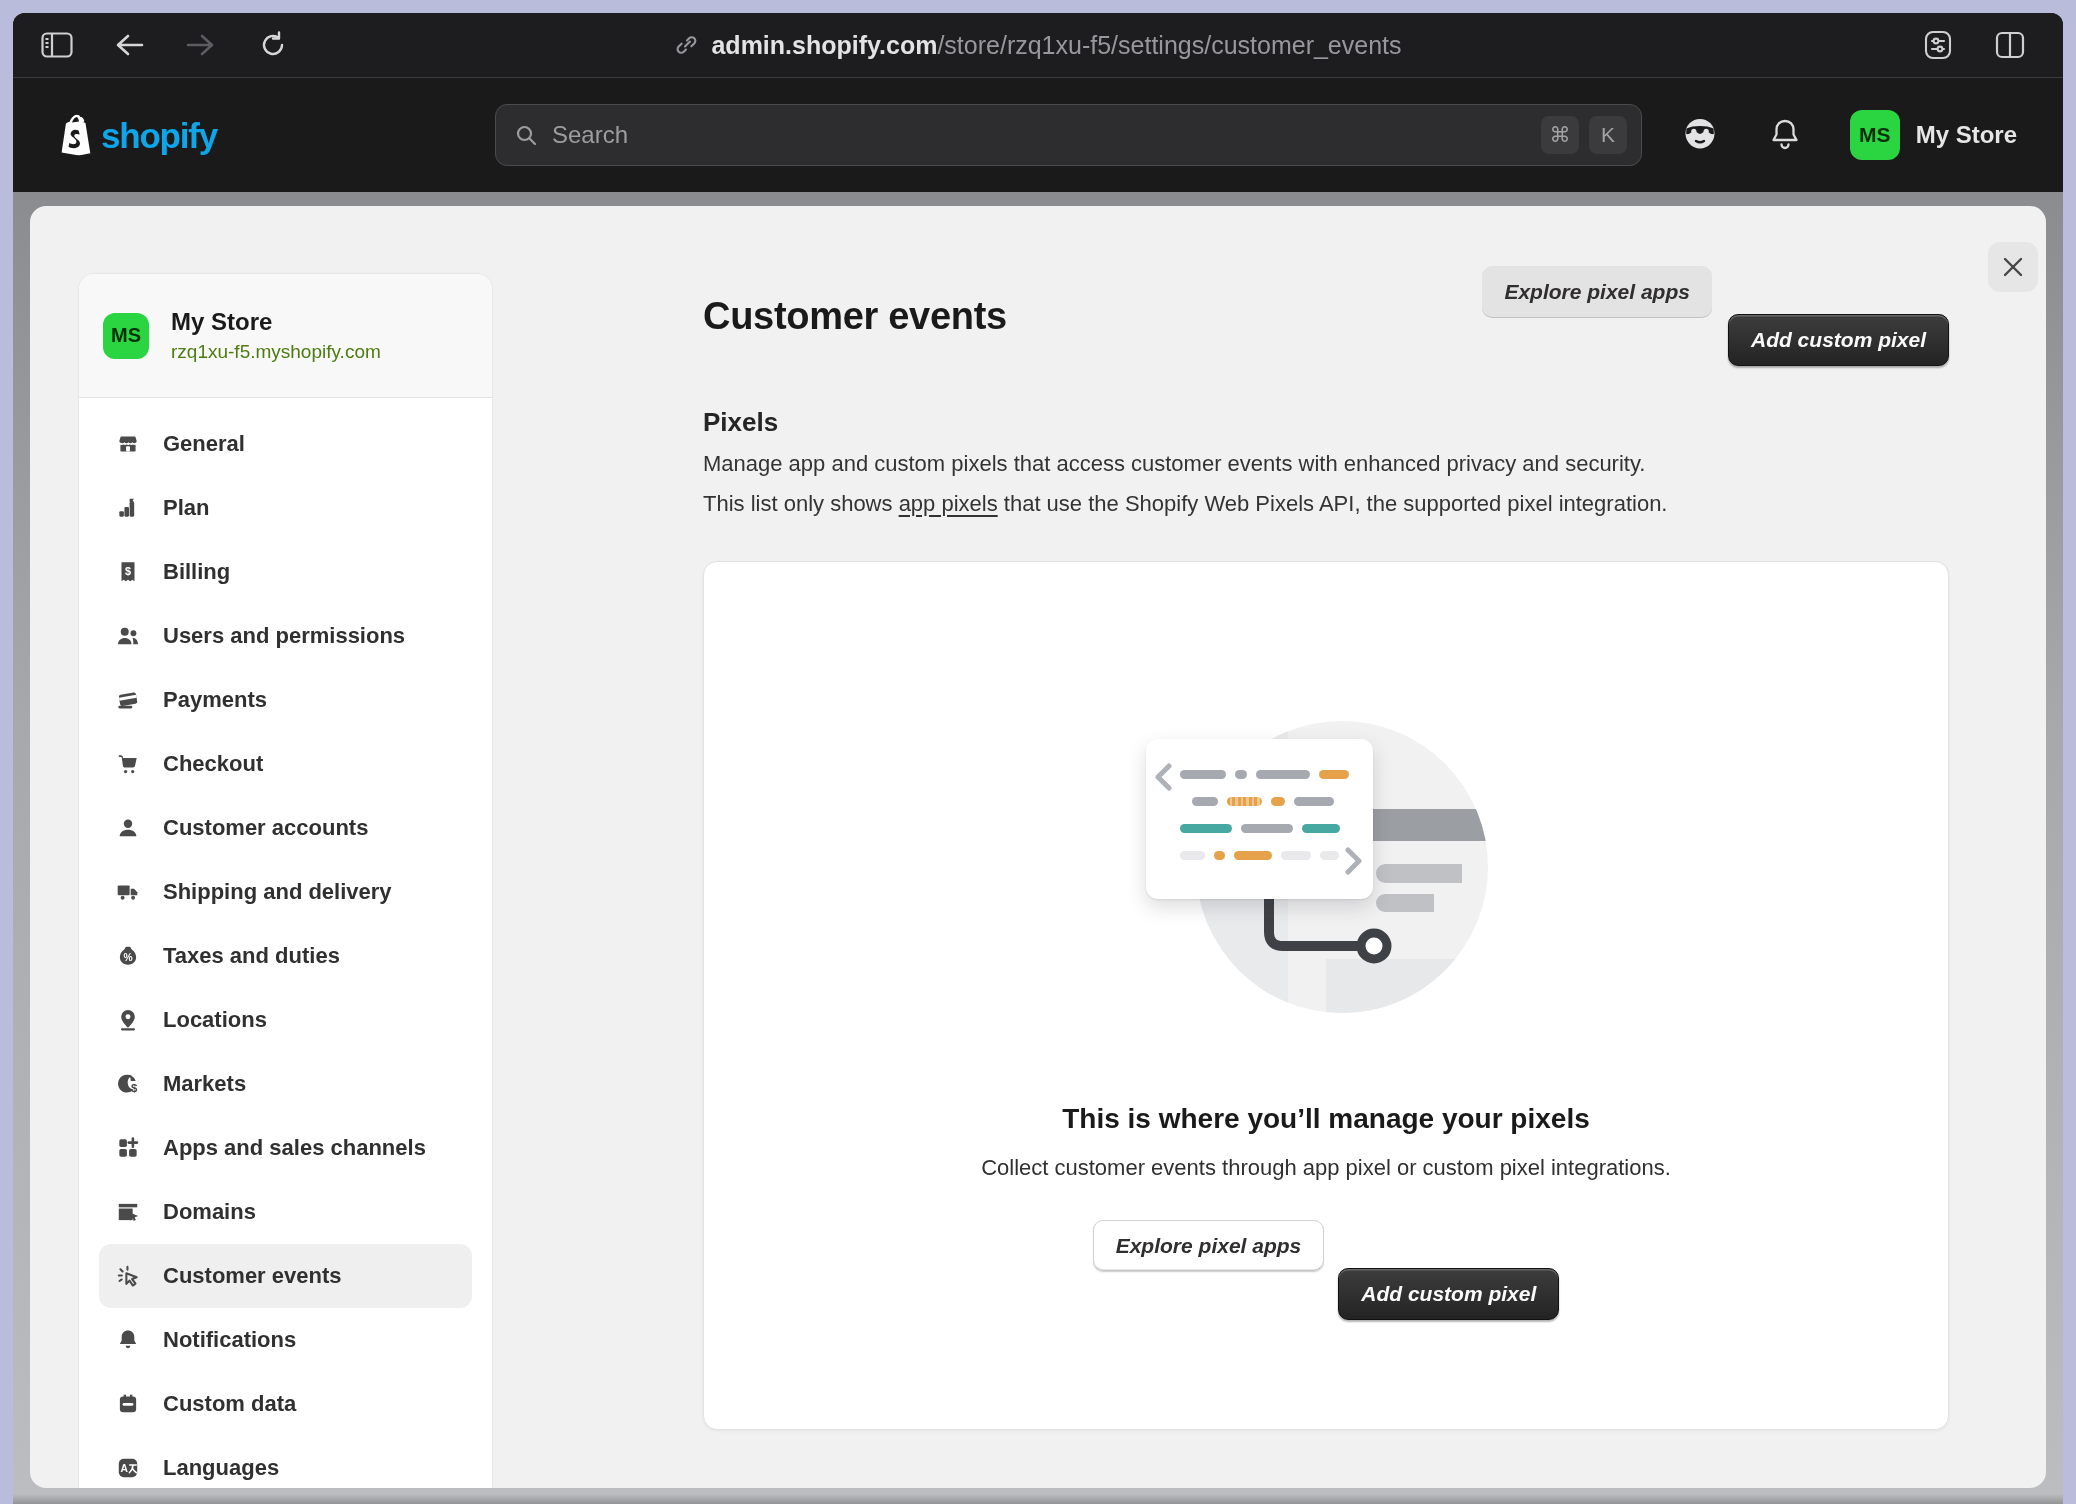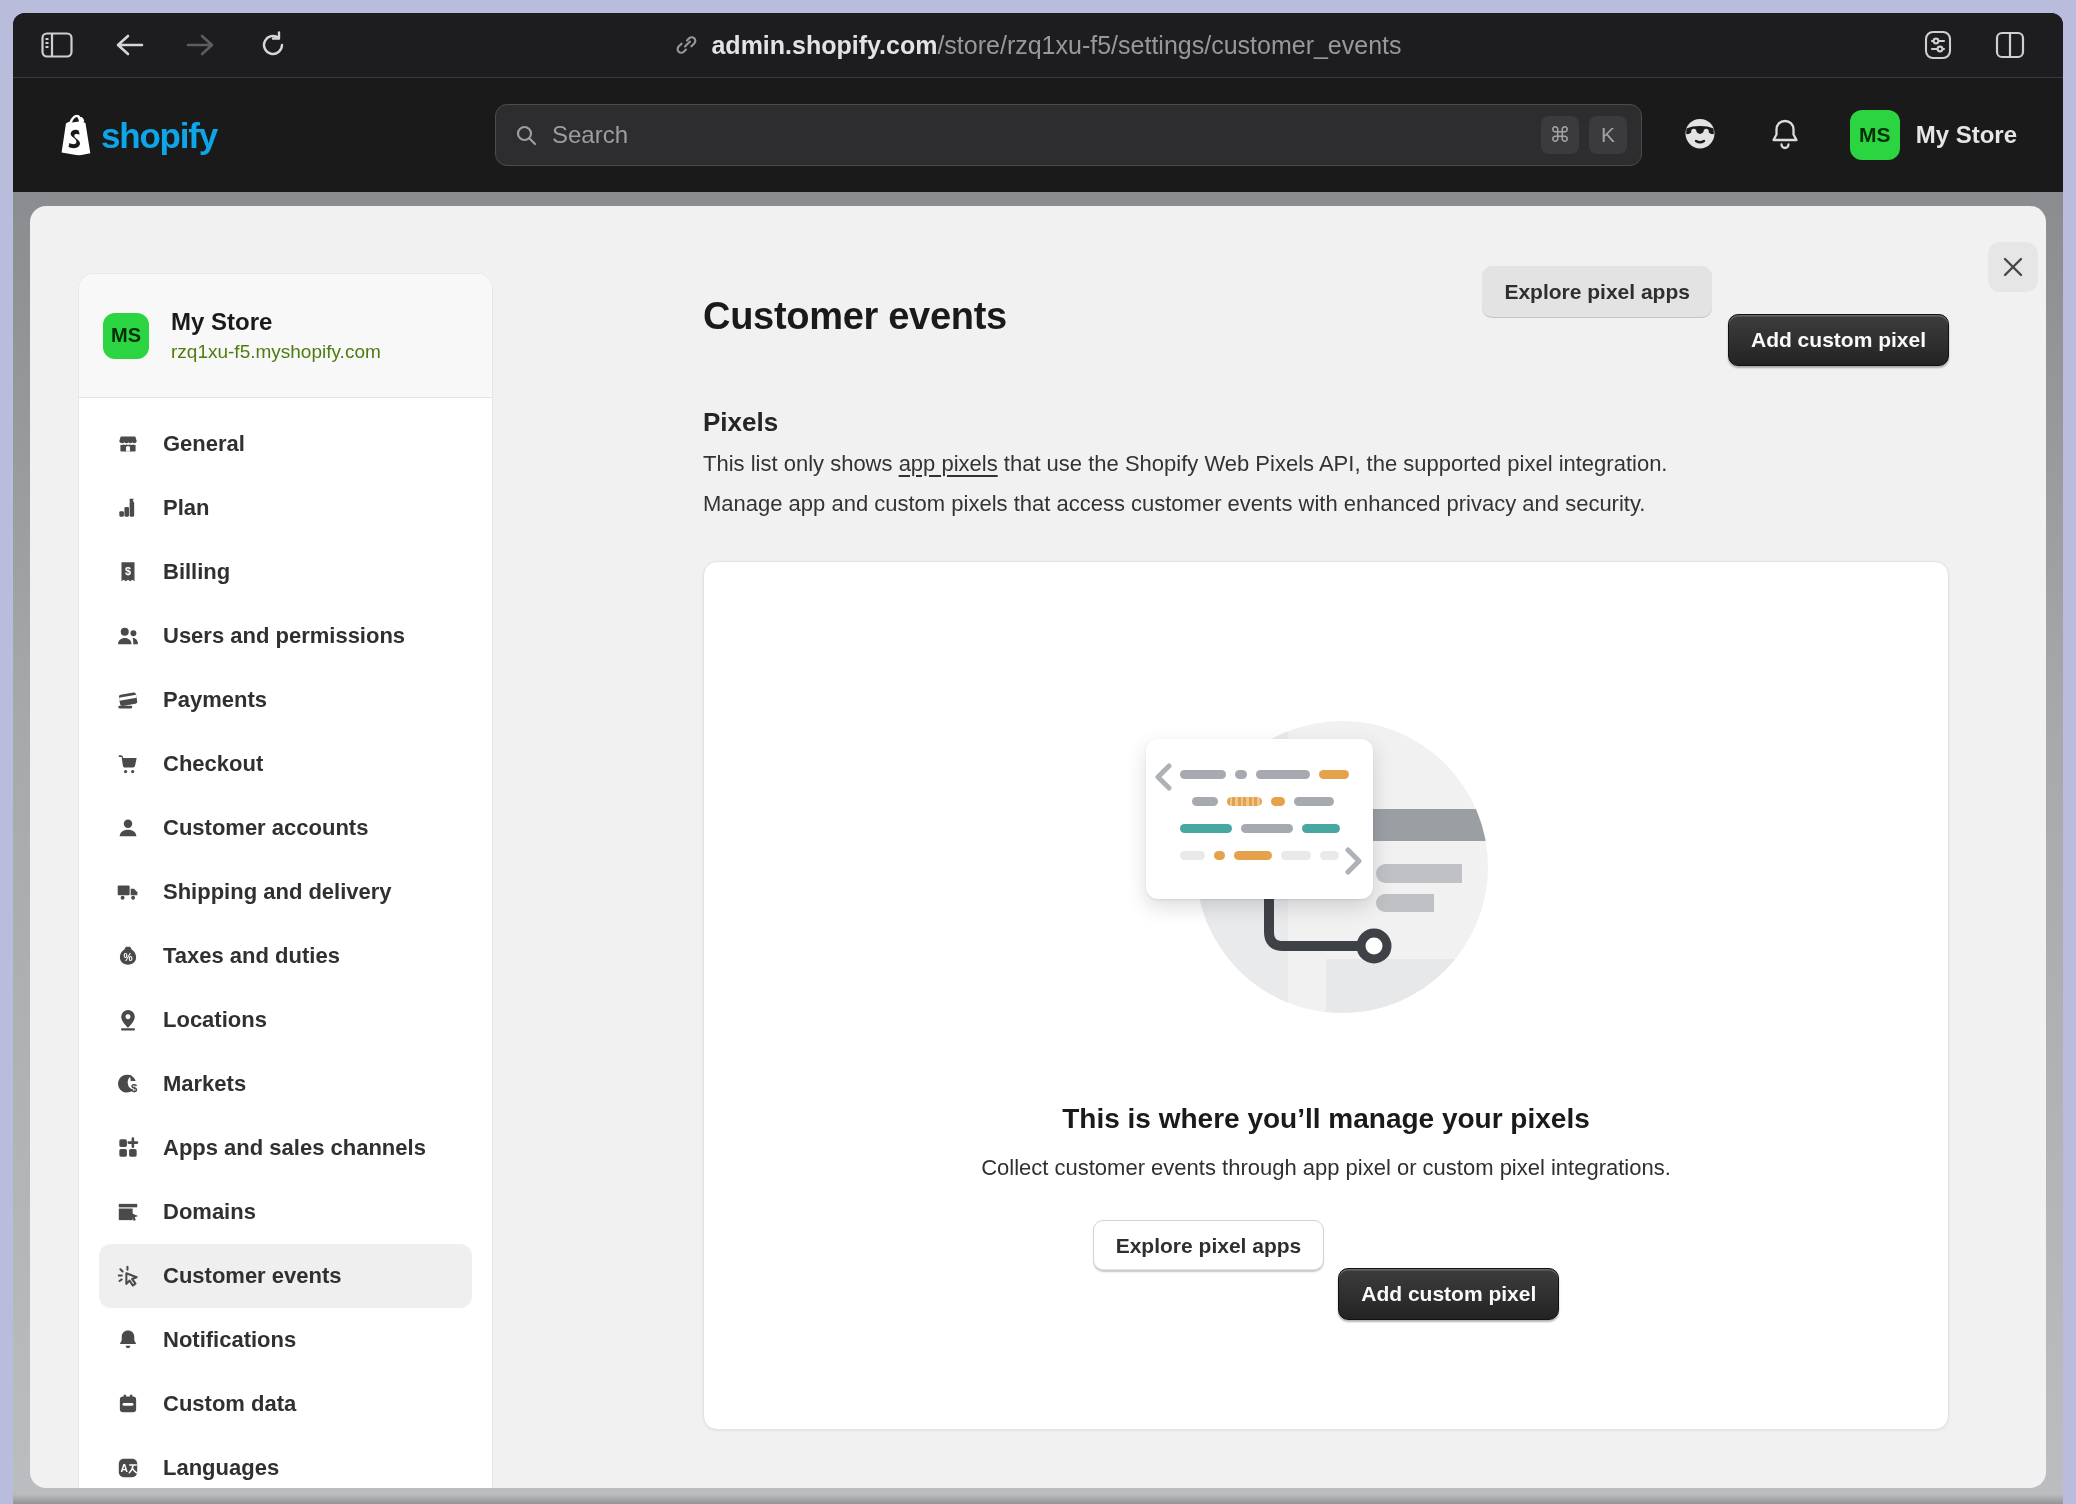--- a/index.html
+++ b/index.html
@@ -72,21 +72,21 @@
   .nav-icon svg { width:26px; height:26px; display:block; }
   .nav-label { font-size:22px; font-weight:600; color:#303030; }
 
   
   .main { position:absolute; left:673px; width:1246px; top:0; }
   .page-header { position:absolute; top:80px; left:0; right:0; height:60px;
     display:flex; align-items:center; }
   .page-title { font-size:38px; font-weight:700; color:#1a1a1a; letter-spacing:-.3px; }
   .header-actions { margin-left:auto; display:flex; gap:16px; }
   .btn { height:52px; border-radius:10px; border:none; font-family:inherit;
-    font-size:21px; font-weight:700; padding:8px 22px; cursor:pointer; white-space:nowrap; }
+    font-size:21px; font-weight:700; padding:8px 22px; cursor:pointer; white-space:nowrap;font-style:italic; }
   .btn-gray { background:#e3e3e3; color:#302e2e; box-shadow:inset 0 -1px 0 rgba(0,0,0,.14); }
   .btn-dark { background:linear-gradient(180deg,#3d3d3d,#232323); color:#fafafa;
     border:1px solid #111; box-shadow:inset 0 1.5px 0 rgba(255,255,255,.22), 0 2px 2px rgba(0,0,0,.3);margin-top:48px; }
   .btn-white { background:#fff; color:#302e2e; border:1px solid #d2d2d2;
     box-shadow:inset 0 -1.5px 0 #c9c9c9, 0 1px 2px rgba(0,0,0,.06); }
 
   .section-heading { position:absolute; top:185px; font-size:26px; font-weight:700; color:#252525;margin-top:16px; }
   .desc { position:absolute; top:238px; font-size:22px; color:#333; line-height:40px; }
   .desc a { color:#333; text-decoration:underline; text-underline-offset:4px; cursor:pointer; }
 
@@ -439,22 +439,22 @@
           <div class="page-title">Customer events</div>
           <div class="header-actions">
             <button class="btn btn-gray">Explore pixel apps</button>
             <button class="btn btn-dark">Add custom pixel</button>
           </div>
         </div>
 
         <div class="section-heading">Pixels</div>
 
         <div class="desc">
+          <div>Manage app and custom pixels that access customer events with enhanced privacy and security.</div>
           <div><span>This list only shows </span><a>app pixels</a><span> that use the Shopify Web Pixels API, the supported pixel integration.</span></div>
-          <div>Manage app and custom pixels that access customer events with enhanced privacy and security.</div>
         </div>
 
         <div class="card">
 
           <div class="illus">
             <div class="circle">
               <div class="wf wf-col"></div>
               <div class="wf wf-dark"></div>
               <div class="wf wf-bar1"></div>
               <div class="wf wf-bar2"></div>

